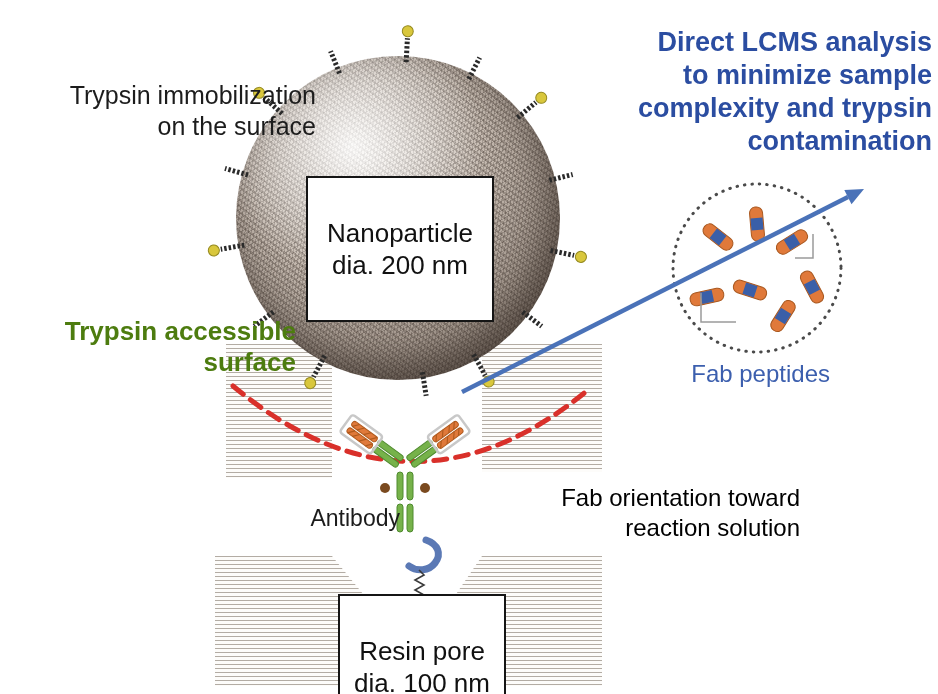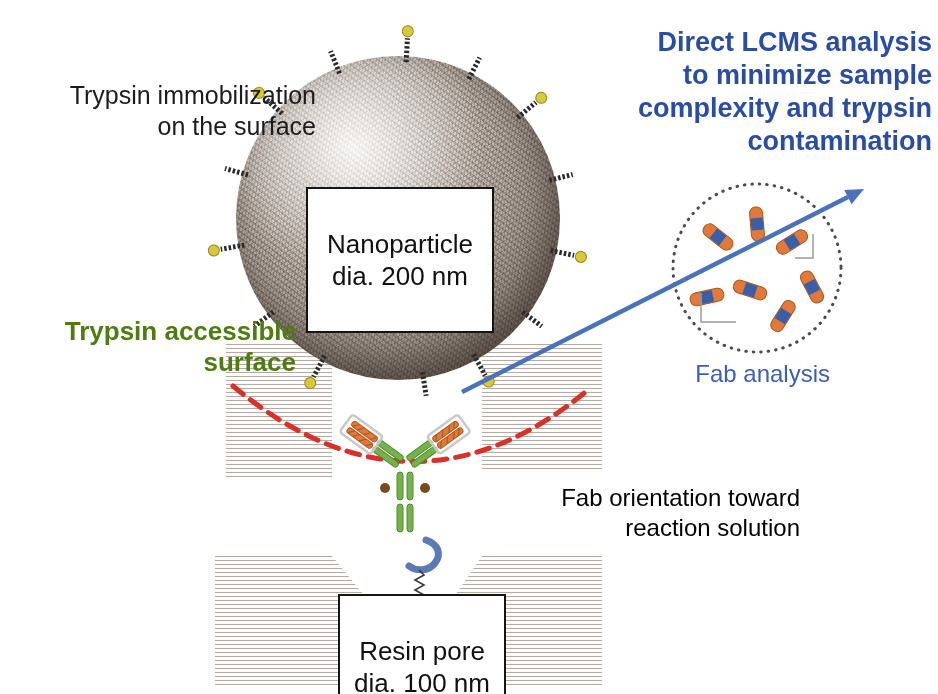--- a/index.html
+++ b/index.html
@@ -38,21 +38,21 @@
   .lbl-trypsin-access{left:40px;top:316px;width:256px;font-size:26px;line-height:1.2;font-weight:bold;color:#4d7c0f;}
   .lbl-fab-peptides{left:690px;top:360px;width:140px;font-size:24px;color:#3c5fae;}
   .lbl-antibody{left:288px;top:505px;width:112px;font-size:23px;color:#1c1c1c;}
   .lbl-fab-orient{left:480px;top:483px;width:320px;font-size:24px;line-height:1.25;color:#000000;}
   
   .box{
     position:absolute;z-index:4;background:#fff;border:2.5px solid #151515;
     padding:6px 12px;text-align:center;white-space:pre-line;
     font-size:26px;line-height:1.25;color:#111;
   }
-  .box-nano{left:306px;top:187px;width:160px;}
+  .box-nano{left:306px;top:176px;width:160px;}
   .box-pore{left:338px;top:594px;width:140px;}
 </style>
 </head>
 <body>
 
 <div class="stage">
 
   <div class="hatch resin-col-left"></div>
   <div class="hatch resin-col-right"></div>
   <div class="hatch resin-bottom"></div>
@@ -194,22 +194,23 @@
 on the surface</div>
 
   <div class="label lbl-lcms">Direct LCMS analysis
 to minimize sample
 complexity and trypsin
 contamination</div>
 
   <div class="label lbl-trypsin-access">Trypsin accessible
 surface</div>
 
-  <div class="label lbl-fab-peptides">Fab analysis</div>
-
+  <div class="label lbl-fab-peptides">Fab peptides</div>
+
+  <div class="label lbl-antibody">Antibody</div>
 
   <div class="label lbl-fab-orient">Fab orientation toward
 reaction solution</div>
 
   <div class="box box-nano">
     <div>Nanoparticle
 dia. 200 nm</div>
   </div>
 
   <div class="box box-pore">

